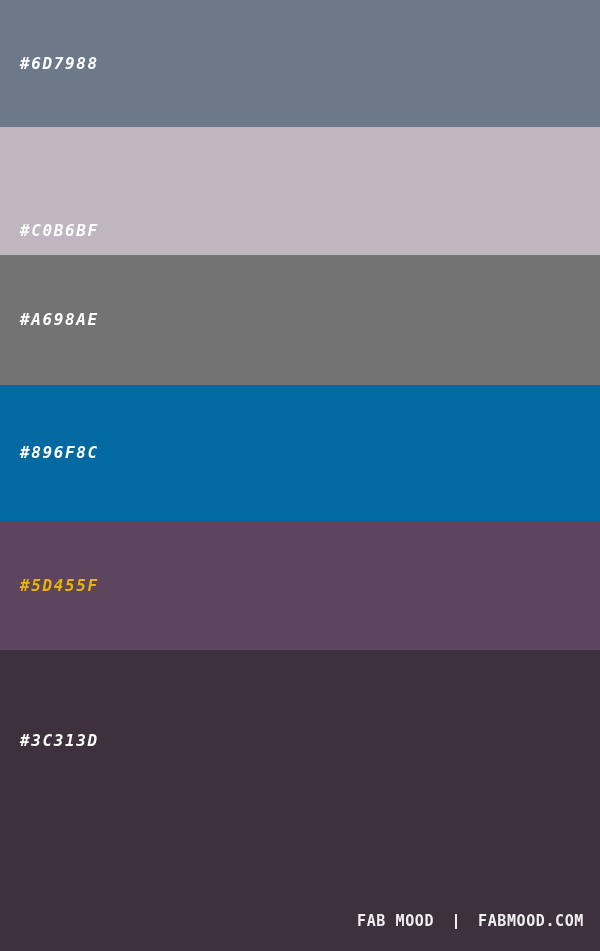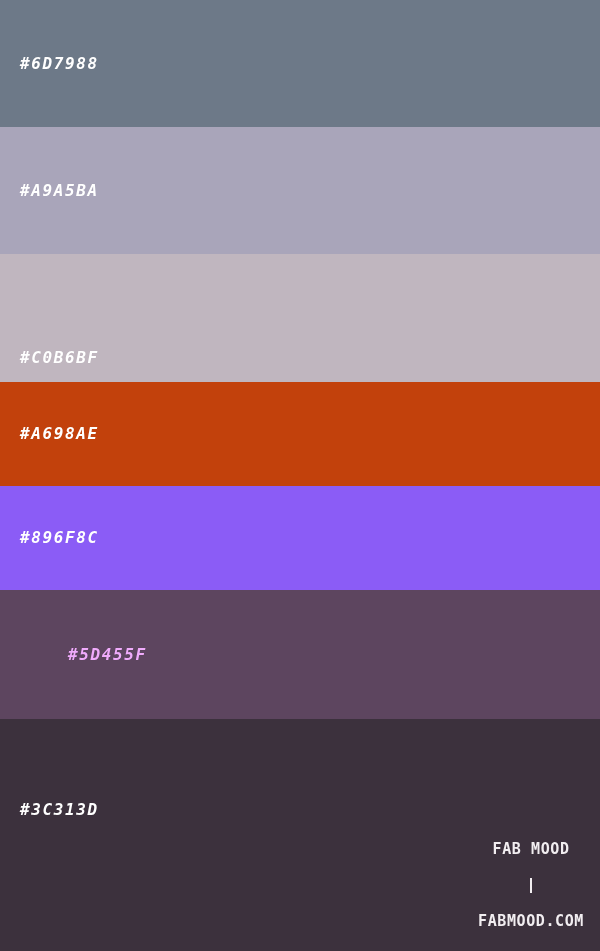--- a/index.html
+++ b/index.html
@@ -47,50 +47,46 @@
     color: #F2EEF1;
     font-family: "DejaVu Sans Mono", "Liberation Mono", monospace;
     font-size: 15px;
     font-weight: bold;
     letter-spacing: 0.6px;
     line-height: 1;
     white-space: nowrap;
     display: flex;
     align-items: center;
     gap: 21px;
-    flex-direction: column;
   }
   #footer-brand .sep {
     display: inline-block;
     width: 2px;
     height: 15px;
     background: #F2EEF1;
   }
 </style>
 </head>
 <body>
 
 <div id="palette">
     <div class="swatch" style="background: rgb(109, 121, 136); height: 127px;">
       <span class="swatch-label" style="color: rgb(255, 255, 255); top: calc(50% - 8px);">#6D7988</span>
     </div>
-    <div class="swatch" style="background: rgb(169, 165, 186); height: 127px;">
-      <span class="swatch-label" style="color: rgb(255, 255, 255); top: calc(50% - 8px);">#A9A5BA</span>
-    </div>
     <div class="swatch" style="background: rgb(192, 182, 191); height: 128px;">
       <span class="swatch-label" style="color: rgb(255, 255, 255); top: calc(50% - 8px); margin-top: 40px;">#C0B6BF</span>
     </div>
-    <div class="swatch" style="background: #c2410c; height: 104px;">
+    <div class="swatch" style="background: #737373; height: 130px;">
       <span class="swatch-label" style="color: rgb(255, 255, 255); top: calc(50% - 8px);">#A698AE</span>
     </div>
-    <div class="swatch" style="background: #8b5cf6; height: 104px;">
+    <div class="swatch" style="background: #0369a1; height: 136px;">
       <span class="swatch-label" style="color: rgb(255, 255, 255); top: calc(50% - 8px);">#896F8C</span>
     </div>
     <div class="swatch" style="background: rgb(93, 69, 95); height: 129px;">
-      <span class="swatch-label" style="color: #f0abfc; top: calc(50% - 8px); margin-left: 48px;">#5D455F</span>
+      <span class="swatch-label" style="color: #eab308; top: calc(50% - 8px);">#5D455F</span>
     </div>
     <div class="swatch" style="background: rgb(60, 49, 61); height: 182px;">
       <span class="swatch-label" style="color: rgb(255, 255, 255); top: calc(50% - 8px);">#3C313D</span>
     </div>
     <div id="footer-brand" style="color: rgb(242, 238, 241);">
       <span>FAB MOOD</span>
       <span class="sep"></span>
       <span>FABMOOD.COM</span>
     </div>
   </div>

